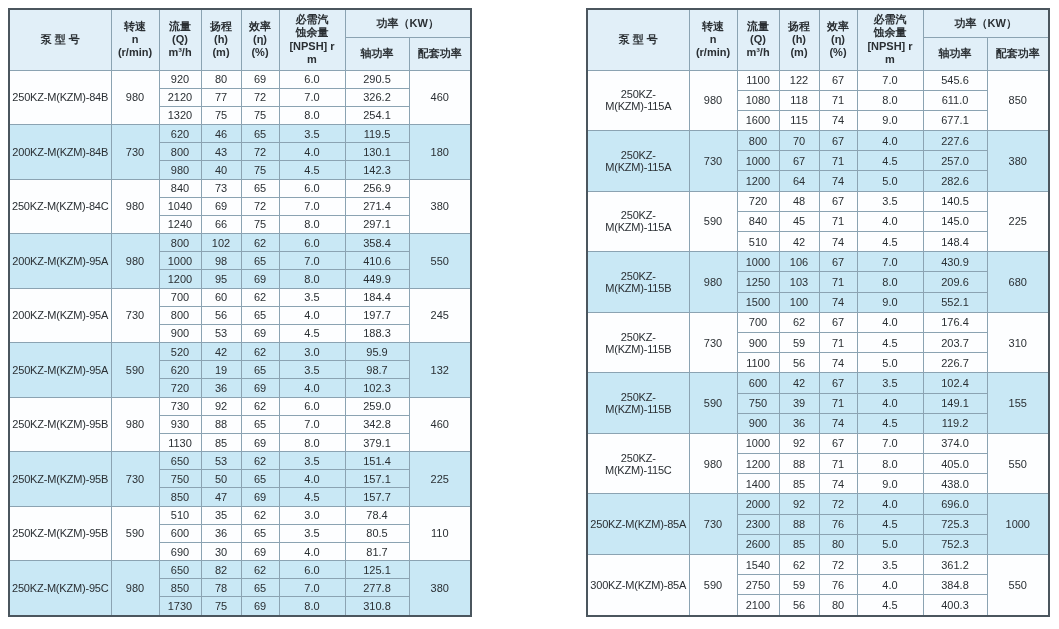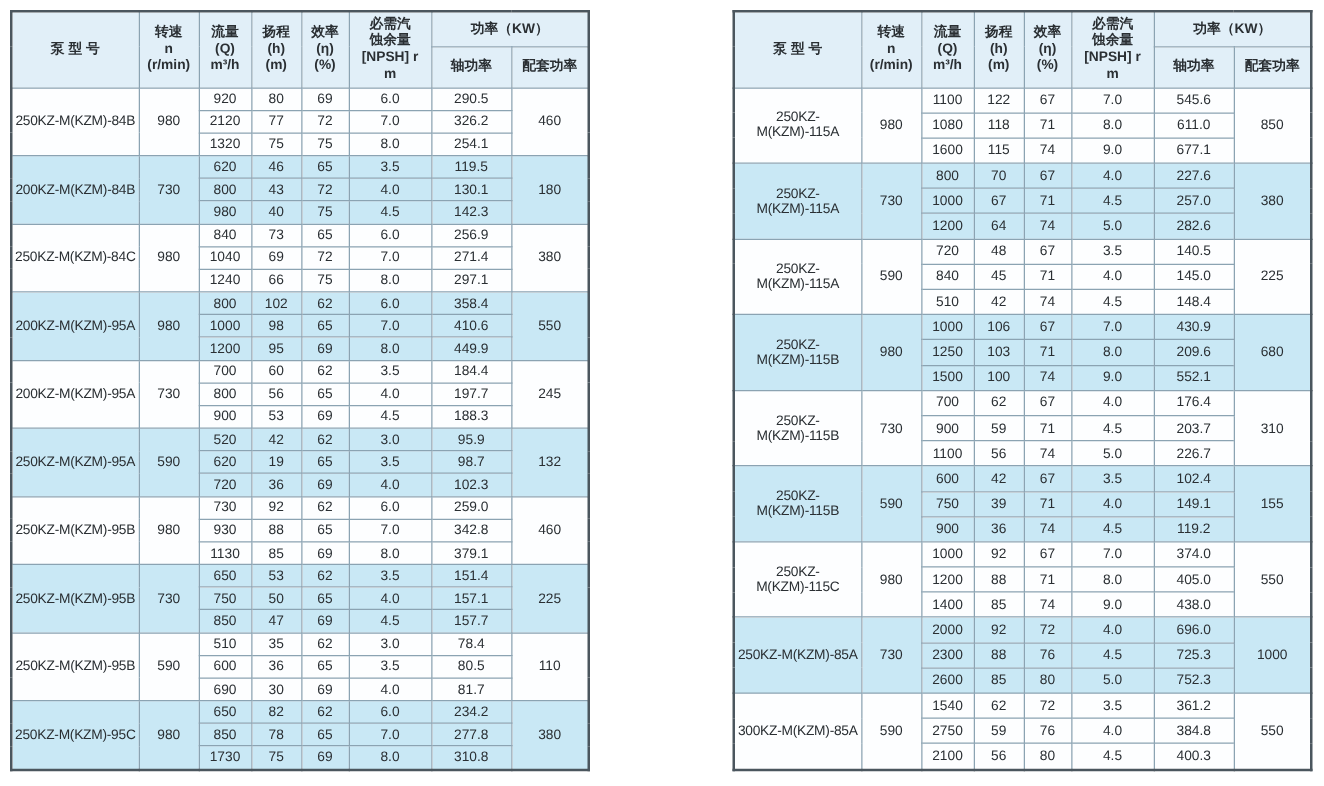--- a/index.html
+++ b/index.html
@@ -292,21 +292,21 @@
           <td class="num">4.0</td>
           <td class="num">81.7</td>
         </tr>
         <tr class="band-blue">
           <td rowspan="3" class="cell-model">250KZ-M(KZM)-95C</td>
           <td rowspan="3" class="num">980</td>
           <td class="num">650</td>
           <td class="num">82</td>
           <td class="num">62</td>
           <td class="num">6.0</td>
-          <td class="num">234.2</td>
+          <td class="num">125.1</td>
           <td rowspan="3" class="num">380</td>
         </tr>
         <tr class="band-blue">
           <td class="num">850</td>
           <td class="num">78</td>
           <td class="num">65</td>
           <td class="num">7.0</td>
           <td class="num">277.8</td>
         </tr>
         <tr class="band-blue">

